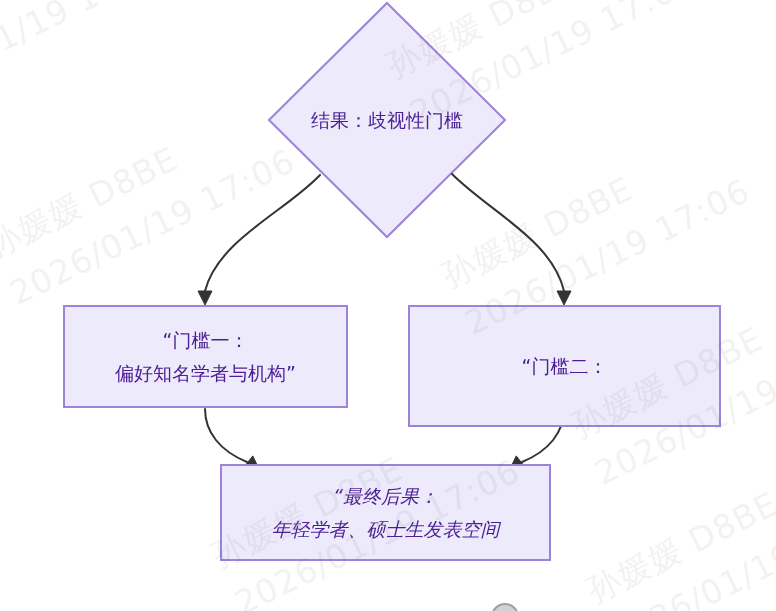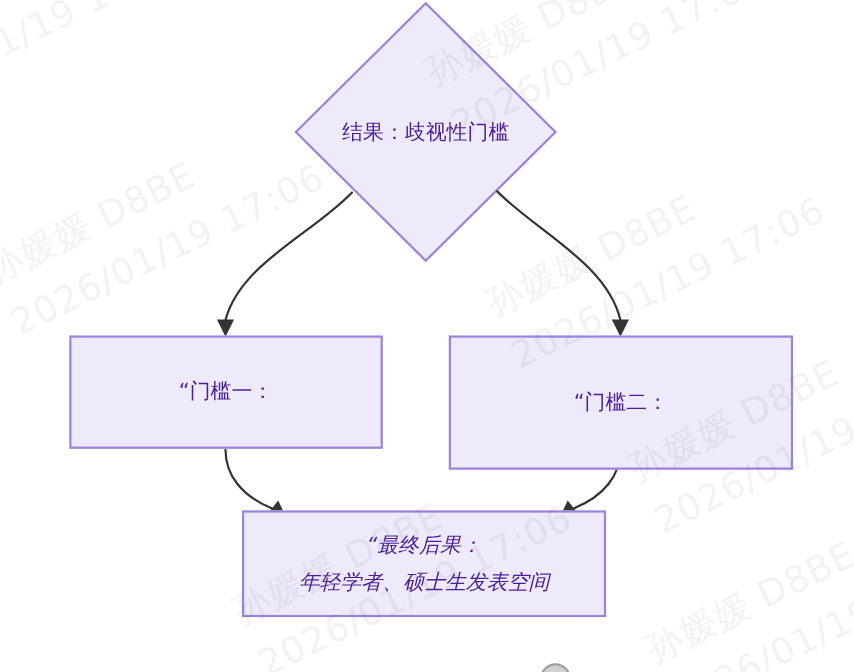--- a/index.html
+++ b/index.html
@@ -130,20 +130,21 @@
       <polygon class="arrow-head" points="510,469 516.2,455.9 524.2,466.1"></polygon>
     </g>
   </svg>
 
   <div class="node diamond-label" style="left:269px; top:20px; width:236px; height:200px;">
     <span class="node-line">结果：歧视性门槛</span>
   </div>
 
   <div class="node rect-node" style="left:63px; top:305px; width:285px; height:103px;">
     <span class="node-line">“门槛一：</span>
+    <span class="node-line">偏好知名学者与机构”</span>
   </div>
 
   <div class="node rect-node" style="left:408px; top:305px; width:313px; height:122px;">
     <span class="node-line">“门槛二：</span>
   </div>
 
   <div class="node rect-node" style="left:220px; top:464px; width:331px; height:97px;font-style:italic;">
     <span class="node-line">“最终后果：</span>
     <span class="node-line">年轻学者、硕士生发表空间</span>
   </div>

